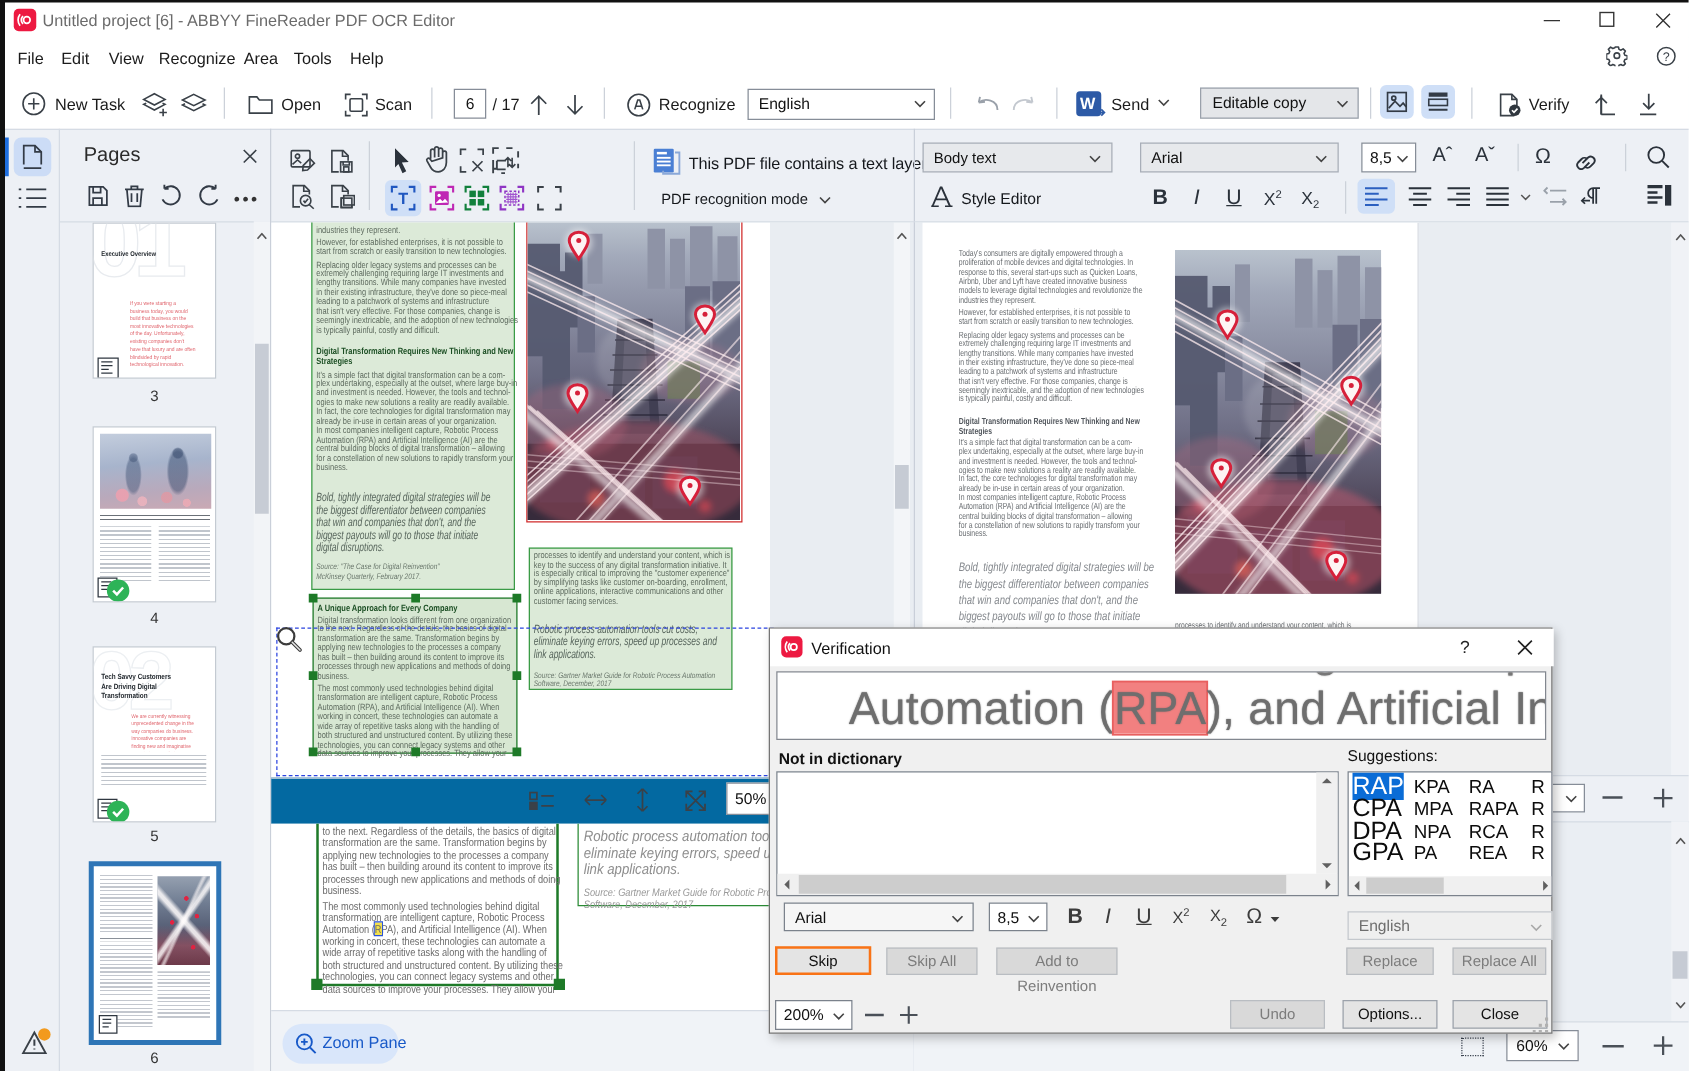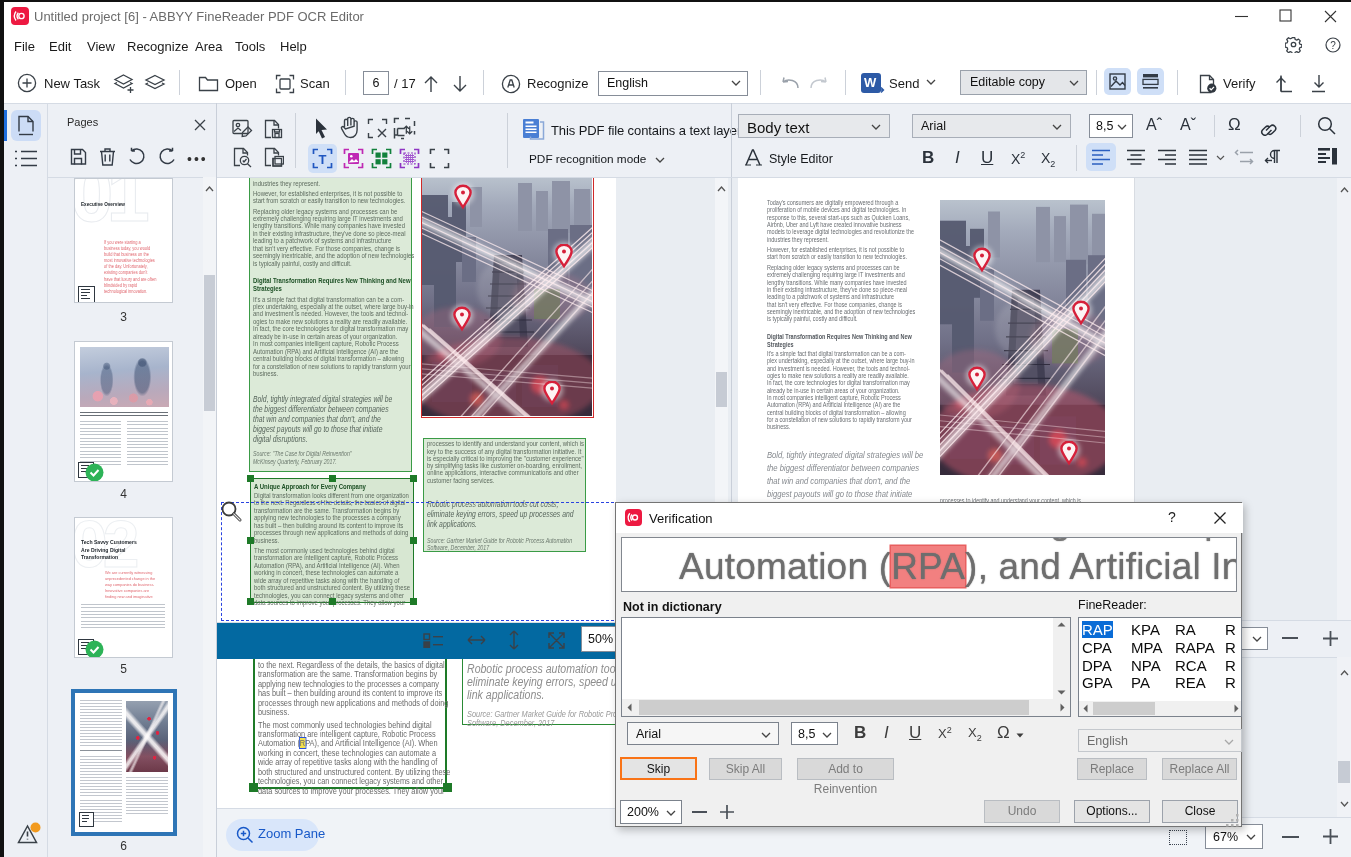--- a/index.html
+++ b/index.html
@@ -211,21 +211,21 @@
           </g>
         </svg>
     <svg class="abs" style="left:12px;top:718px" width="26" height="26" viewBox="0 0 26 26">
           <path d="M11.5 5 2.5 21.5 h18 z" stroke="#3a4148" fill="none" stroke-width="1.5"></path>
           <path d="M11.5 10.5v5M11.5 17.8v.8" stroke="#3a4148" fill="none" stroke-width="1.6"></path>
           <circle cx="19.5" cy="6.5" r="5" fill="#f29a1e"></circle>
         </svg>
   </div>
 
   <div class="abs" style="left:44px;top:0;width:169px;height:754px">
-    <div class="abs" style="left:19px;top:13px;font-size:11px;color:#2a2a2a">Pages</div>
+    <div class="abs" style="left:19px;top:13px;font-size:16px;color:#2a2a2a">Pages</div>
     <svg class="abs" style="left:145px;top:15px" width="14" height="14" viewBox="0 0 14 14">
           <path d="M2 2l10 10M12 2 2 12" stroke="#3a4148" fill="none" stroke-width="1.3"></path>
         </svg>
     <svg class="abs" style="left:22px;top:45px" width="17" height="18" viewBox="0 0 17 18">
           <g stroke="#333b46" fill="none" stroke-width="1.4">
             <path d="M1.5 1.5h11l3 3v11.5h-14z"></path>
             <path d="M4.5 1.5v4.5h6V1.5M4.5 16.5v-6h7v6"></path>
           </g>
         </svg>
     <svg class="abs" style="left:51px;top:44px" width="17" height="19" viewBox="0 0 17 19">
@@ -737,21 +737,21 @@
           </svg>
       <div class="abs" style="left:41px;top:18px;font-size:13px;color:#1859c8">Zoom Pane</div>
     </div>
   </div>
 
   <div id="rpane" class="abs" style="left:727px;top:0;width:620px;height:754px">
     <div class="vdiv" style="left:0;top:0;height:754px;background:#c9cfd9"></div>
 
     <div class="abs" style="left:0;top:0;width:620px;height:74px">
       <div class="combo" style="left:7px;top:11px;width:152px;height:24px;background:#e7e9ec;border-color:#a8aeb8">
-            <span style="position:absolute;left:8px;top:4px;font-size:15px">Body text</span>
+            <span style="position:absolute;left:8px;top:4px;font-size:12px">Body text</span>
             <svg style="position:absolute;right:8px;top:9px" width="10" height="7" viewBox="0 0 10 7">
               <path d="M1 1l4 4 4-4" stroke="#444" fill="none" stroke-width="1.3"></path>
             </svg>
           </div>
       <div class="combo" style="left:181px;top:11px;width:159px;height:24px;background:#e7e9ec;border-color:#a8aeb8">
             <span style="position:absolute;left:8px;top:4px;font-size:12.5px">Arial</span>
             <svg style="position:absolute;right:8px;top:9px" width="10" height="7" viewBox="0 0 10 7">
               <path d="M1 1l4 4 4-4" stroke="#444" fill="none" stroke-width="1.3"></path>
             </svg>
           </div>
@@ -1019,21 +1019,21 @@
         <svg style="position:absolute;left:2.5px;top:144px" width="9" height="6" viewBox="0 0 9 6">
               <path d="M1 1l3.5 4L8 1" stroke="#555" fill="none" stroke-width="1.3"></path>
             </svg>
       </div>
     </div>
 
     <div class="abs" style="left:0;top:714px;width:620px;height:40px;background:#f0f3f7">
       <div class="hdiv" style="left:0;top:0;width:620px"></div>
       <div class="abs" style="left:438px;top:13px;width:18px;height:15px;border:1.6px dotted #3c4450"></div>
       <div class="combo" style="left:474px;top:7px;width:58px;height:25px">
-            <span style="position:absolute;left:7px;top:5px;font-size:12.5px">67%</span>
+            <span style="position:absolute;left:7px;top:5px;font-size:12.5px">60%</span>
             <svg style="position:absolute;right:6px;top:9px" width="10" height="7" viewBox="0 0 10 7">
               <path d="M1 1l4 4 4-4" stroke="#444" fill="none" stroke-width="1.3"></path>
             </svg>
           </div>
       <div class="abs" style="left:551px;top:19px;width:17px;height:2px;background:#4a5058"></div>
       <svg class="abs" style="left:591px;top:11px" width="17" height="17" viewBox="0 0 17 17">
             <path d="M8.5 1v15M1 8.5h15" stroke="#4a5058" stroke-width="1.8"></path>
           </svg>
     </div>
   </div>
@@ -1076,23 +1076,23 @@
       <svg style="position:absolute;left:5px;top:4px" width="5" height="9" viewBox="0 0 5 9">
             <path d="M4.5 0.5v8L0.5 4.5z" fill="#606060"></path>
           </svg>
       <div style="position:absolute;left:17px;top:1px;width:390px;height:15px;background:#cdcdcd"></div>
       <svg style="position:absolute;right:5px;top:4px" width="5" height="9" viewBox="0 0 5 9">
             <path d="M0.5 0.5v8L4.5 4.5z" fill="#606060"></path>
           </svg>
     </div>
   </div>
 
-  <div class="abs" style="left:462px;top:95px;font-size:12.5px;color:#111">FineReader:</div>
+  <div class="abs" style="left:462px;top:95px;font-size:12.5px;color:#111">Suggestions:</div>
   <div class="abs" style="left:462px;top:114px;width:164px;height:100px;background:#fff;border:1px solid #7b828c;overflow:hidden">
-    <div class="abs" style="left:3px;top:3px;font-size:15px;line-height:17.8px;color:#0c0c0c"><span style="background:#0a6cd6;color:#fff">RAP</span><br>CPA<br>DPA<br>GPA</div>
+    <div class="abs" style="left:3px;top:3px;font-size:20px;line-height:17.8px;color:#0c0c0c"><span style="background:#0a6cd6;color:#fff">RAP</span><br>CPA<br>DPA<br>GPA</div>
     <div class="abs" style="left:52px;top:3px;font-size:15px;line-height:17.8px;color:#0c0c0c">KPA<br>MPA<br>NPA<br>PA</div>
     <div class="abs" style="left:96px;top:3px;font-size:15px;line-height:17.8px;color:#0c0c0c">RA<br>RAPA<br>RCA<br>REA</div>
     <div class="abs" style="left:146px;top:3px;font-size:15px;line-height:17.8px;color:#0c0c0c">R<br>R<br>R<br>R</div>
     <div class="abs" style="left:0;top:83px;width:164px;height:15px;background:#f0f0f0">
       <svg style="position:absolute;left:4px;top:3px" width="5" height="9" viewBox="0 0 5 9">
             <path d="M4.5 0.5v8L0.5 4.5z" fill="#606060"></path>
           </svg>
       <div style="position:absolute;left:14px;top:1px;width:62px;height:13px;background:#cdcdcd"></div>
       <svg style="position:absolute;right:4px;top:3px" width="5" height="9" viewBox="0 0 5 9">
             <path d="M0.5 0.5v8L4.5 4.5z" fill="#606060"></path>

